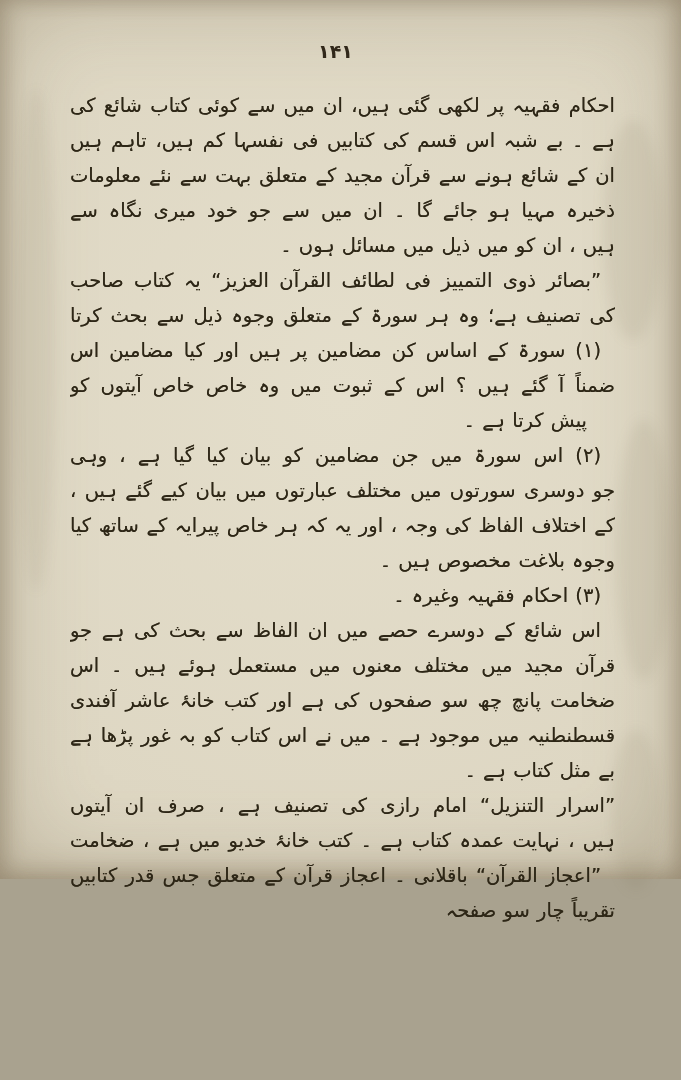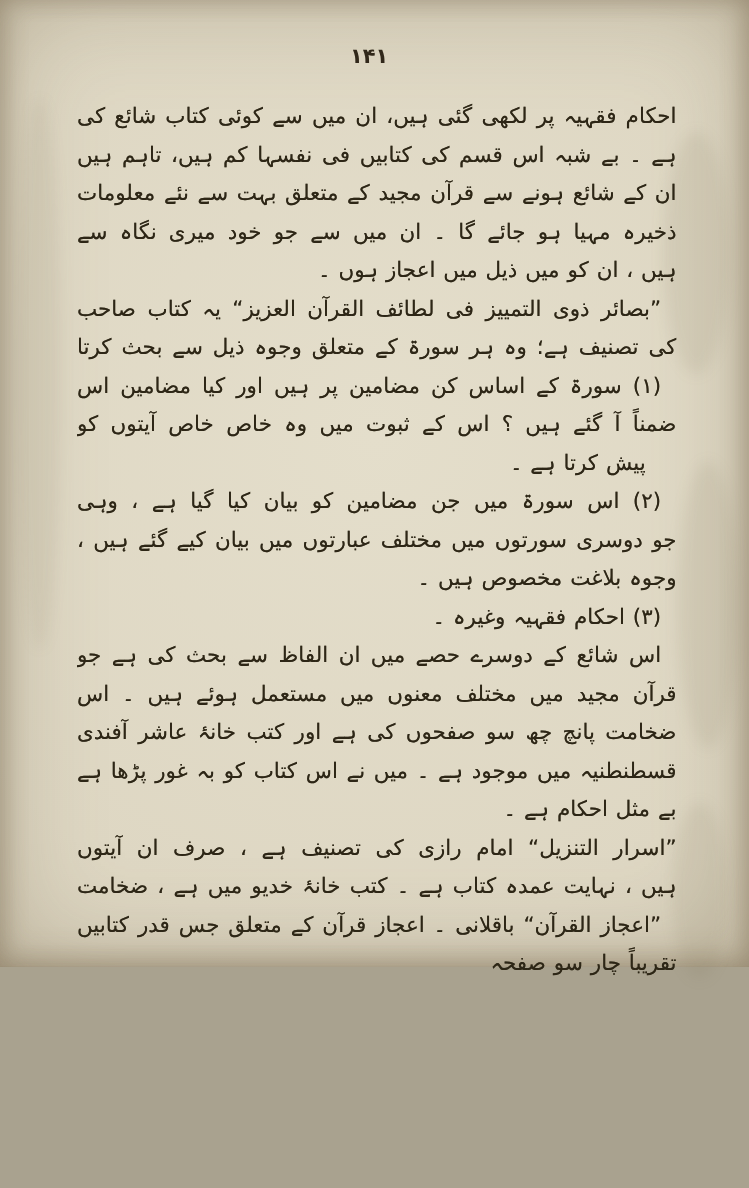--- a/index.html
+++ b/index.html
@@ -85,33 +85,34 @@
   <div class="smudge s3"></div>
   <div class="smudge s4"></div>
 
   <div class="page-number">۱۴۱</div>
 
   <div class="text-block">
       <div class="line line-justify">احکام فقہیہ پر لکھی گئی ہیں، ان میں سے کوئی کتاب شائع کی گئی</div>
       <div class="line line-justify">ہے ۔ بے شبہ اس قسم کی کتابیں فی نفسہا کم ہیں، تاہم ہیں اور</div>
       <div class="line line-justify">ان کے شائع ہونے سے قرآن مجید کے متعلق بہت سے نئے معلومات کا</div>
       <div class="line line-justify">ذخیرہ مہیا ہو جائے گا ۔ ان میں سے جو خود میری نگاہ سے گزری</div>
-      <div class="line line-end">ہیں ، ان کو میں ذیل میں اعجاز ہوں ۔</div>
+      <div class="line line-end">ہیں ، ان کو میں ذیل میں مسائل ہوں ۔</div>
       <div class="line line-justify" style="margin-right: 14px;">”بصائر ذوی التمییز فی لطائف القرآن العزیز“ یہ کتاب صاحب قاموس</div>
       <div class="line line-justify">کی تصنیف ہے؛ وہ ہر سورۃ کے متعلق وجوہ ذیل سے بحث کرتا ہے :</div>
       <div class="line line-justify" style="margin-right: 14px;">(۱) سورۃ کے اساس کن مضامین پر ہیں اور کیا مضامین اس میں</div>
       <div class="line line-justify">ضمناً آ گئے ہیں ؟ اس کے ثبوت میں وہ خاص خاص آیتوں کو</div>
       <div class="line line-end" style="margin-right: 28px;">پیش کرتا ہے ۔</div>
       <div class="line line-justify" style="margin-right: 14px;">(۲) اس سورۃ میں جن مضامین کو بیان کیا گیا ہے ، وہی مضامین</div>
       <div class="line line-justify">جو دوسری سورتوں میں مختلف عبارتوں میں بیان کیے گئے ہیں ، ان</div>
+      <div class="line line-justify">کے اختلاف الفاظ کی وجہ ، اور یہ کہ ہر خاص پیرایہ کے ساتھ کیا</div>
       <div class="line line-end">وجوہ بلاغت مخصوص ہیں ۔</div>
       <div class="line line-end" style="margin-right: 14px;">(۳) احکام فقہیہ وغیرہ ۔</div>
       <div class="line line-justify" style="margin-right: 14px;">اس شائع کے دوسرے حصے میں ان الفاظ سے بحث کی ہے جو</div>
       <div class="line line-justify">قرآن مجید میں مختلف معنوں میں مستعمل ہوئے ہیں ۔ اس کتاب کی</div>
       <div class="line line-justify">ضخامت پانچ چھ سو صفحوں کی ہے اور کتب خانۂ عاشر آفندی واقع</div>
       <div class="line line-justify">قسطنطنیہ میں موجود ہے ۔ میں نے اس کتاب کو بہ غور پڑھا ہے ،</div>
-      <div class="line line-end">بے مثل احکام ہے ۔</div>
+      <div class="line line-end">بے مثل کتاب ہے ۔</div>
       <div class="line line-justify" style="">”اسرار التنزیل“ امام رازی کی تصنیف ہے ، صرف ان آیتوں</div>
       <div class="line line-justify">ہیں ، نہایت عمدہ کتاب ہے ۔ کتب خانۂ خدیو میں ہے ، ضخامت</div>
       <div class="line line-justify" style="margin-right: 14px;">”اعجاز القرآن“ باقلانی ۔ اعجاز قرآن کے متعلق جس قدر کتابیں</div>
       <div class="line line-end">تقریباً چار سو صفحہ</div>
     </div>
 </div>
 
 </body></html>

